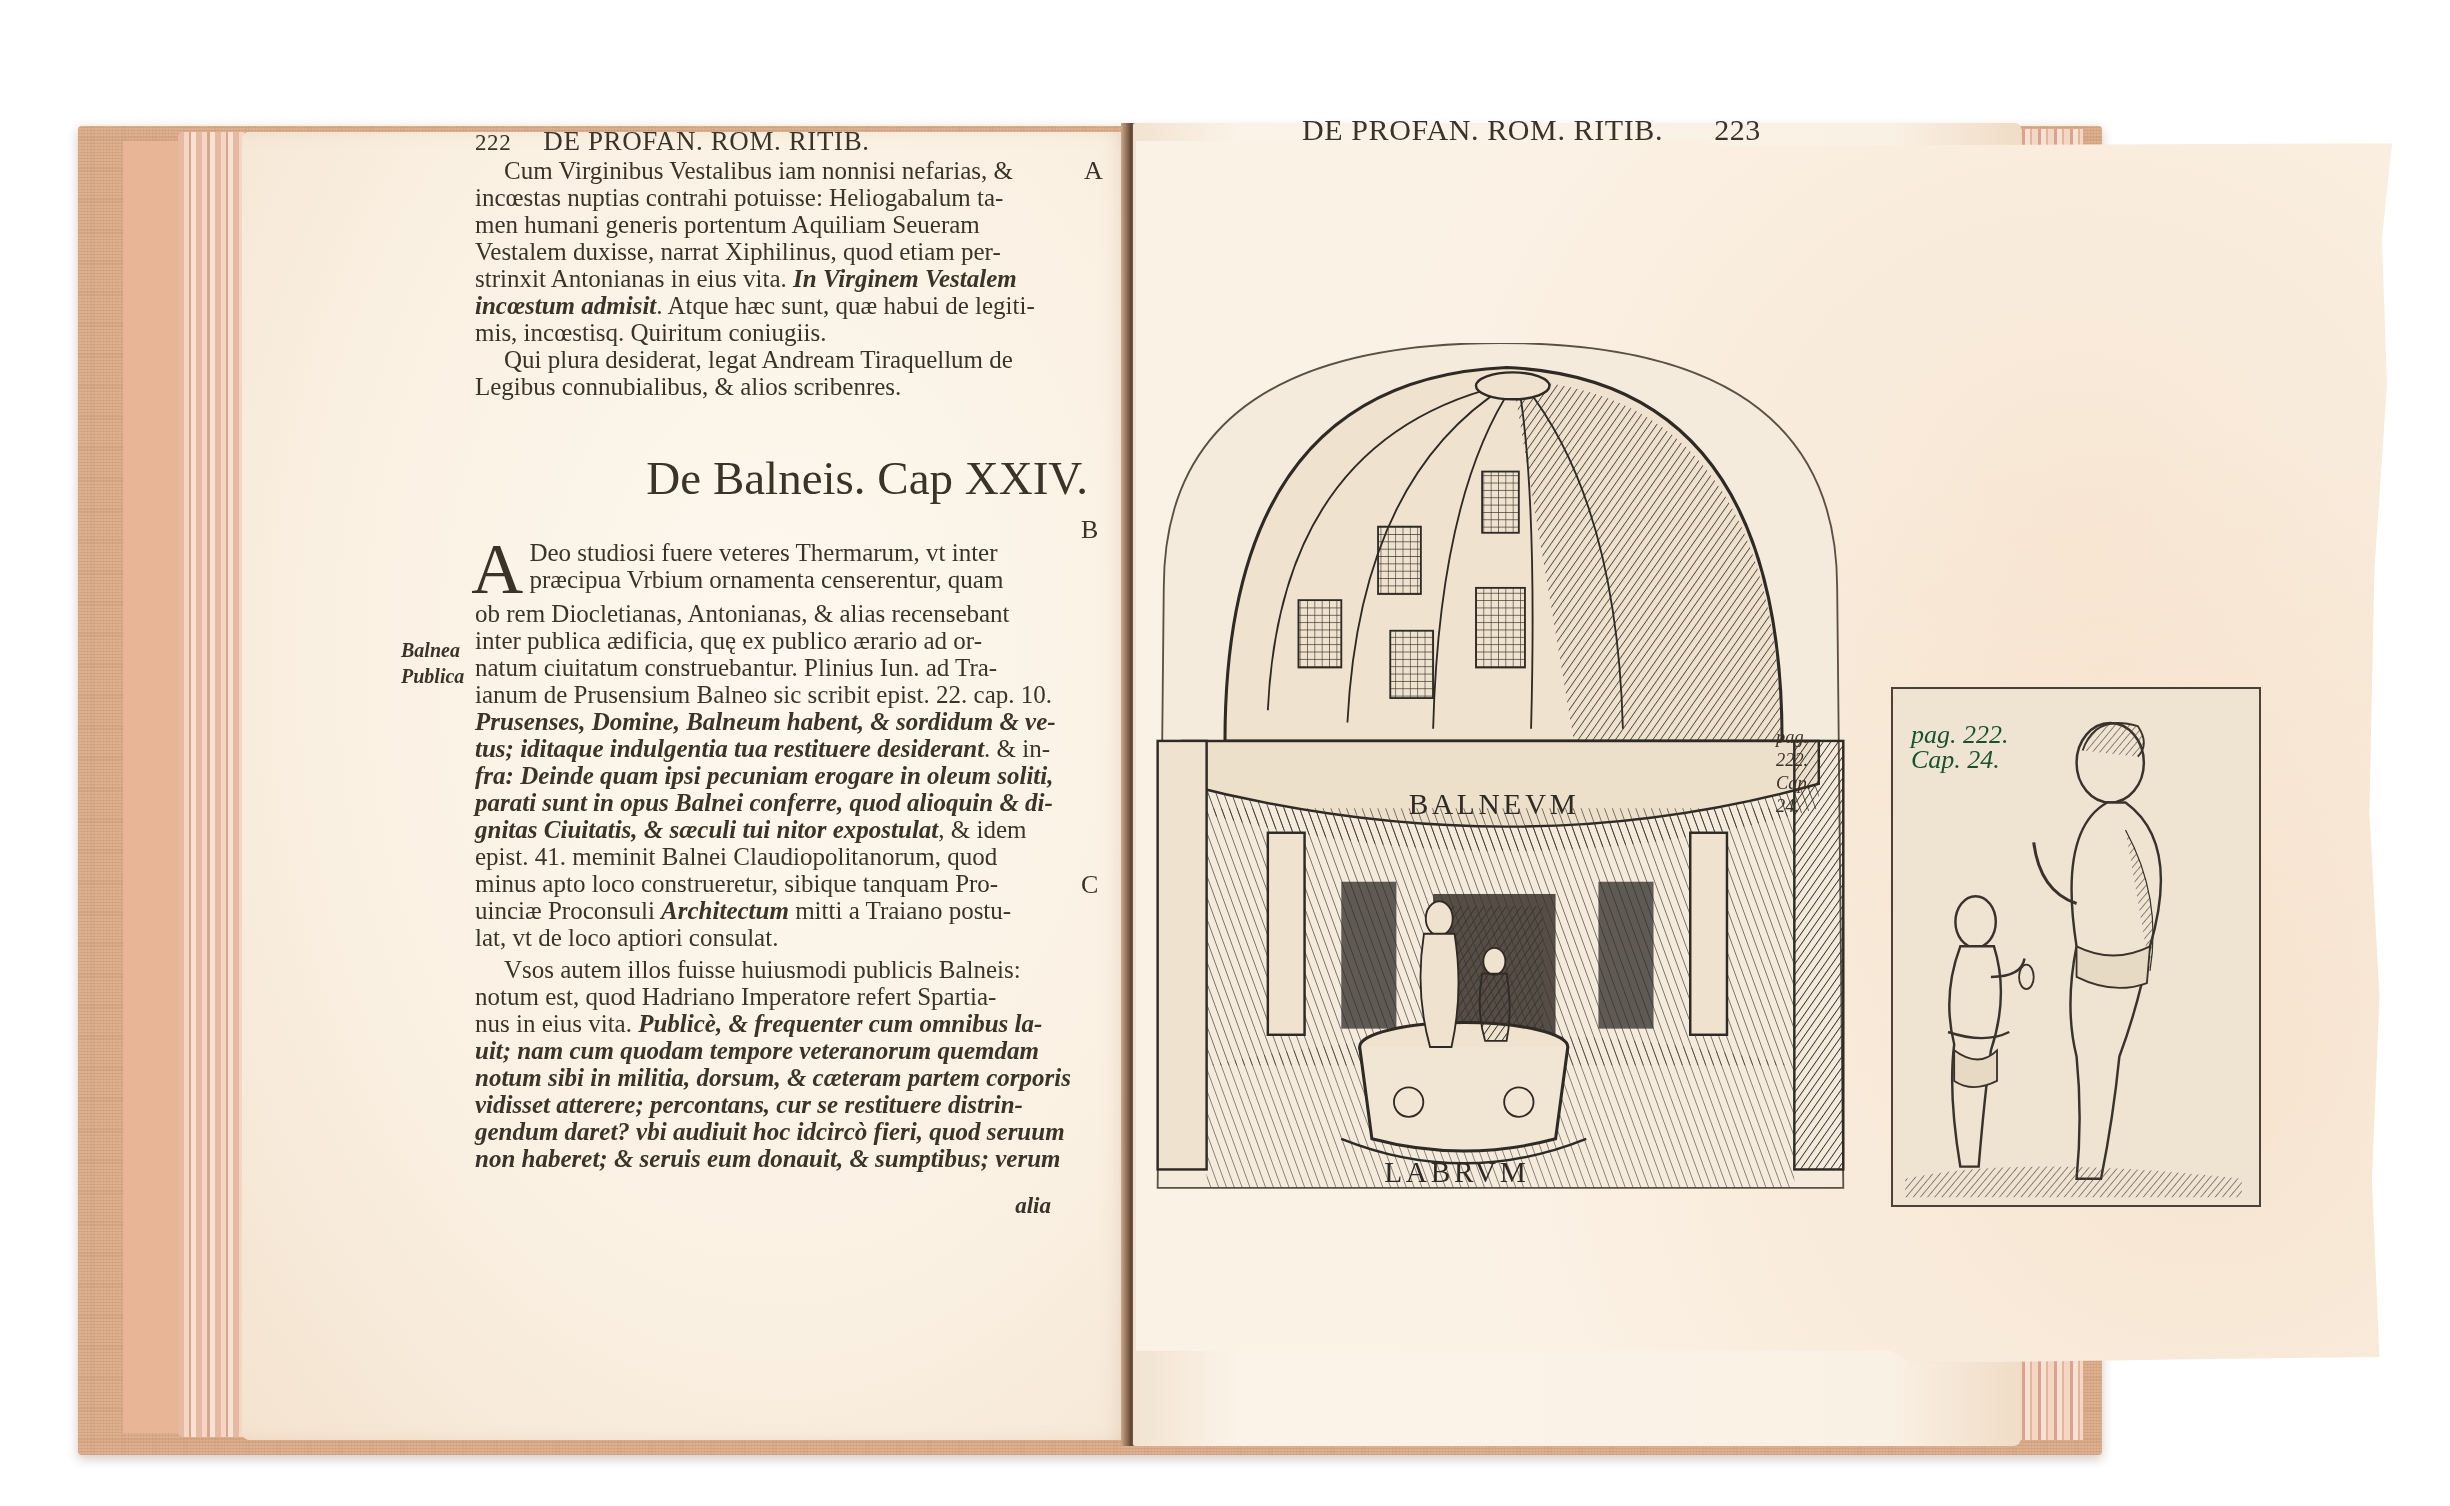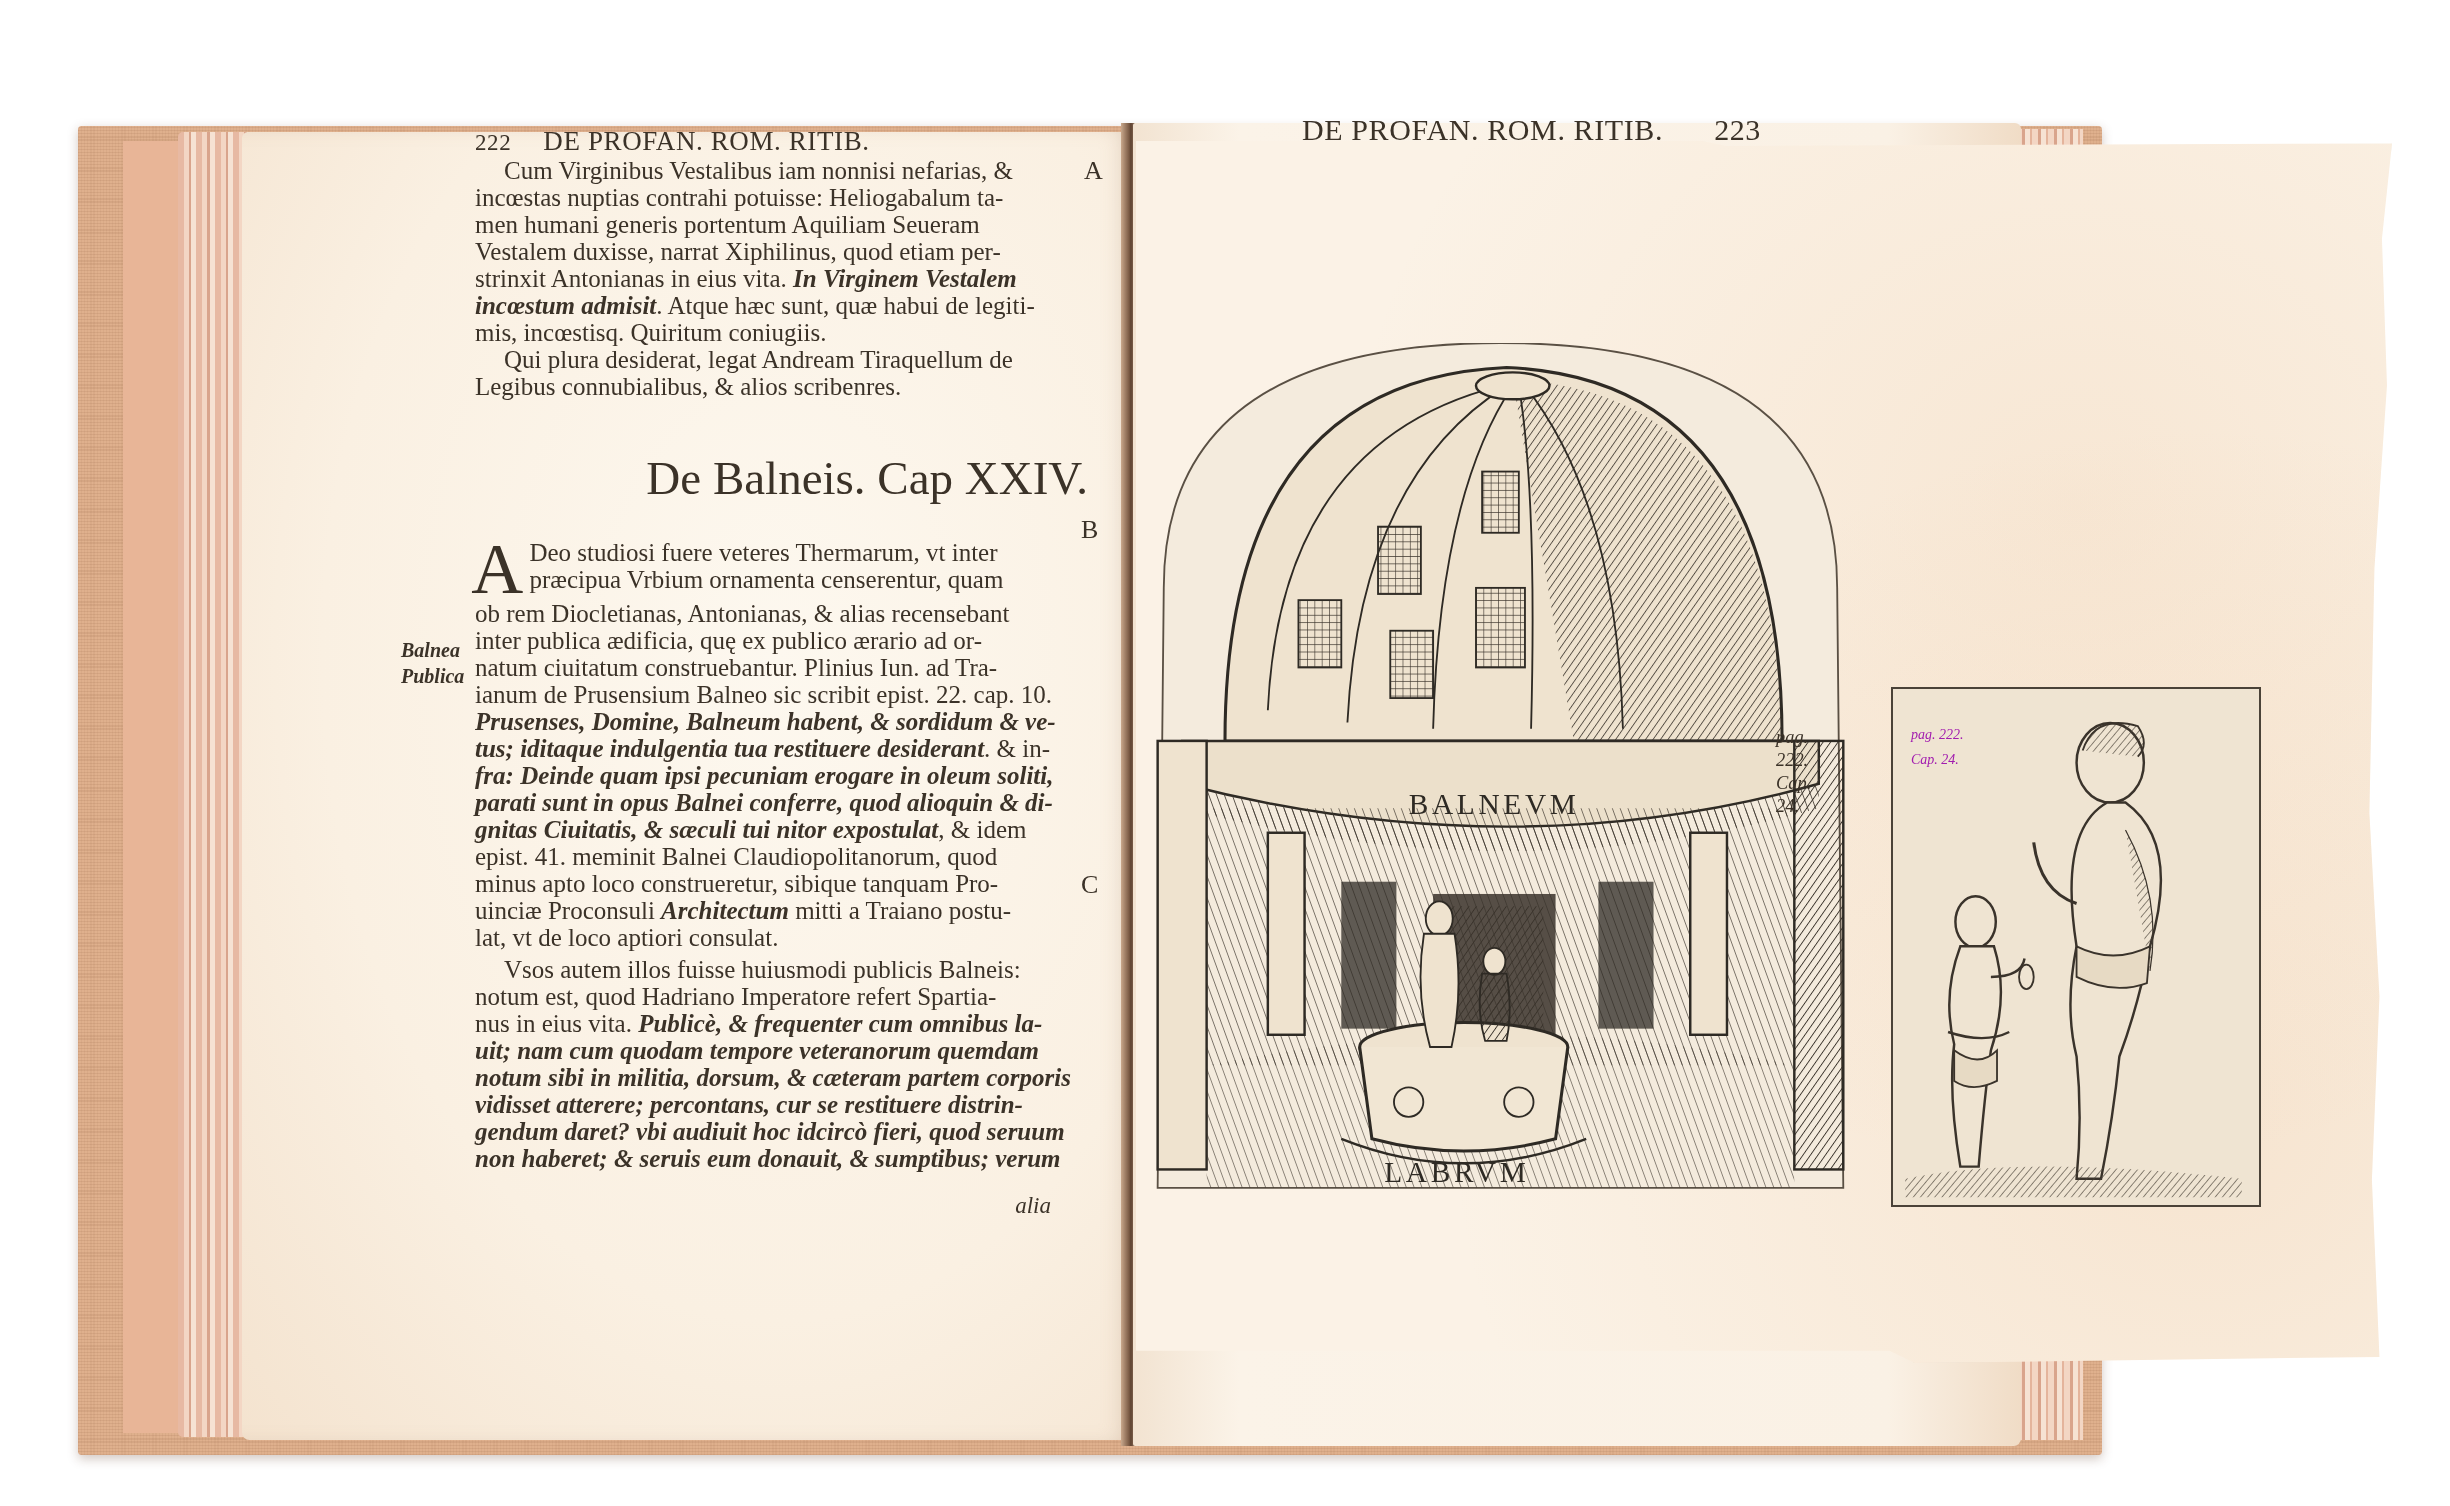--- a/index.html
+++ b/index.html
@@ -47,21 +47,21 @@
   .text-col { left:475px; top:126px; width:613px; color:#3b3228; }
   .running-head { font-size:27px; letter-spacing:0.6px; height:31px; white-space:nowrap; }
   .running-head .pg { display:inline-block; width:61px; font-size:23px; }
   .line { font-size:25px; line-height:27px; white-space:nowrap; text-align:justify; }
   .indent { padding-left:29px; }
   .it { font-style:italic; font-weight:bold; }
   .chapter-title { font-size:47px; text-align:right; margin:54px 0 36px 0; line-height:49px; }
   .dropcap { float:left; font-size:72px; line-height:61px; margin:0 6.1px 0 -3.7px; }
   .side-note { left:401px; width:70px; color:#3b3228; font-size:20px; font-style:italic; font-weight:bold; line-height:26px; }
   .margin-letter { color:#3b3228; font-size:26px; }
-  .catchword { font-size:23px; font-style:italic; font-weight:normal; text-align:right; margin-top:21px; padding-right:37px; }
+  .catchword { font-size:23px; font-style:italic; font-weight:bold; text-align:right; margin-top:21px; padding-right:37px; }
 
   
   .right-page {
     left:1133px; top:123px; width:888px; height:1323px;
     background:linear-gradient(90deg,#f2e3d1,#fbf3e8 12%,#faf1e5 85%,#f0dcc6);
     border-radius:2.5px 6.1px 7.4px 2.5px;
   }
   .right-head { left:1302px; top:113px; font-size:30px; color:#3b3228; white-space:nowrap; letter-spacing:0.6px; }
 
   
@@ -77,21 +77,21 @@
 
   
   .dome-eng { left:1145px; top:343px; width:714px; height:854px; }
   .eng-label { font-family:"Liberation Serif",serif; font-size:48px; letter-spacing:6px; fill:#2e2a24; }
 
   
   .fig-eng {
     left:1891px; top:687px; width:366px; height:516px;
     border:2.5px solid #4a4238; background:#efe4d2;
   }
-  .fig-caption { left:1911px; top:723px; color:#a21caf; font-style:italic; font-size:14px; line-height:24.5px; }
+  .fig-caption { left:1911px; top:723px; color:#14532d; font-style:italic; font-size:26px; line-height:24.5px; }
   .side-ref { left:1776px; top:726px; color:#3b3228; font-style:italic; font-size:18.4px; line-height:23px; }
 </style>
 </head>
 <body>
 
 <div class="abs cover"></div>
 <div class="abs cover-inner-left"></div>
 <div class="abs page-stack-left"></div>
 <div class="abs page-stack-right"></div>
 

